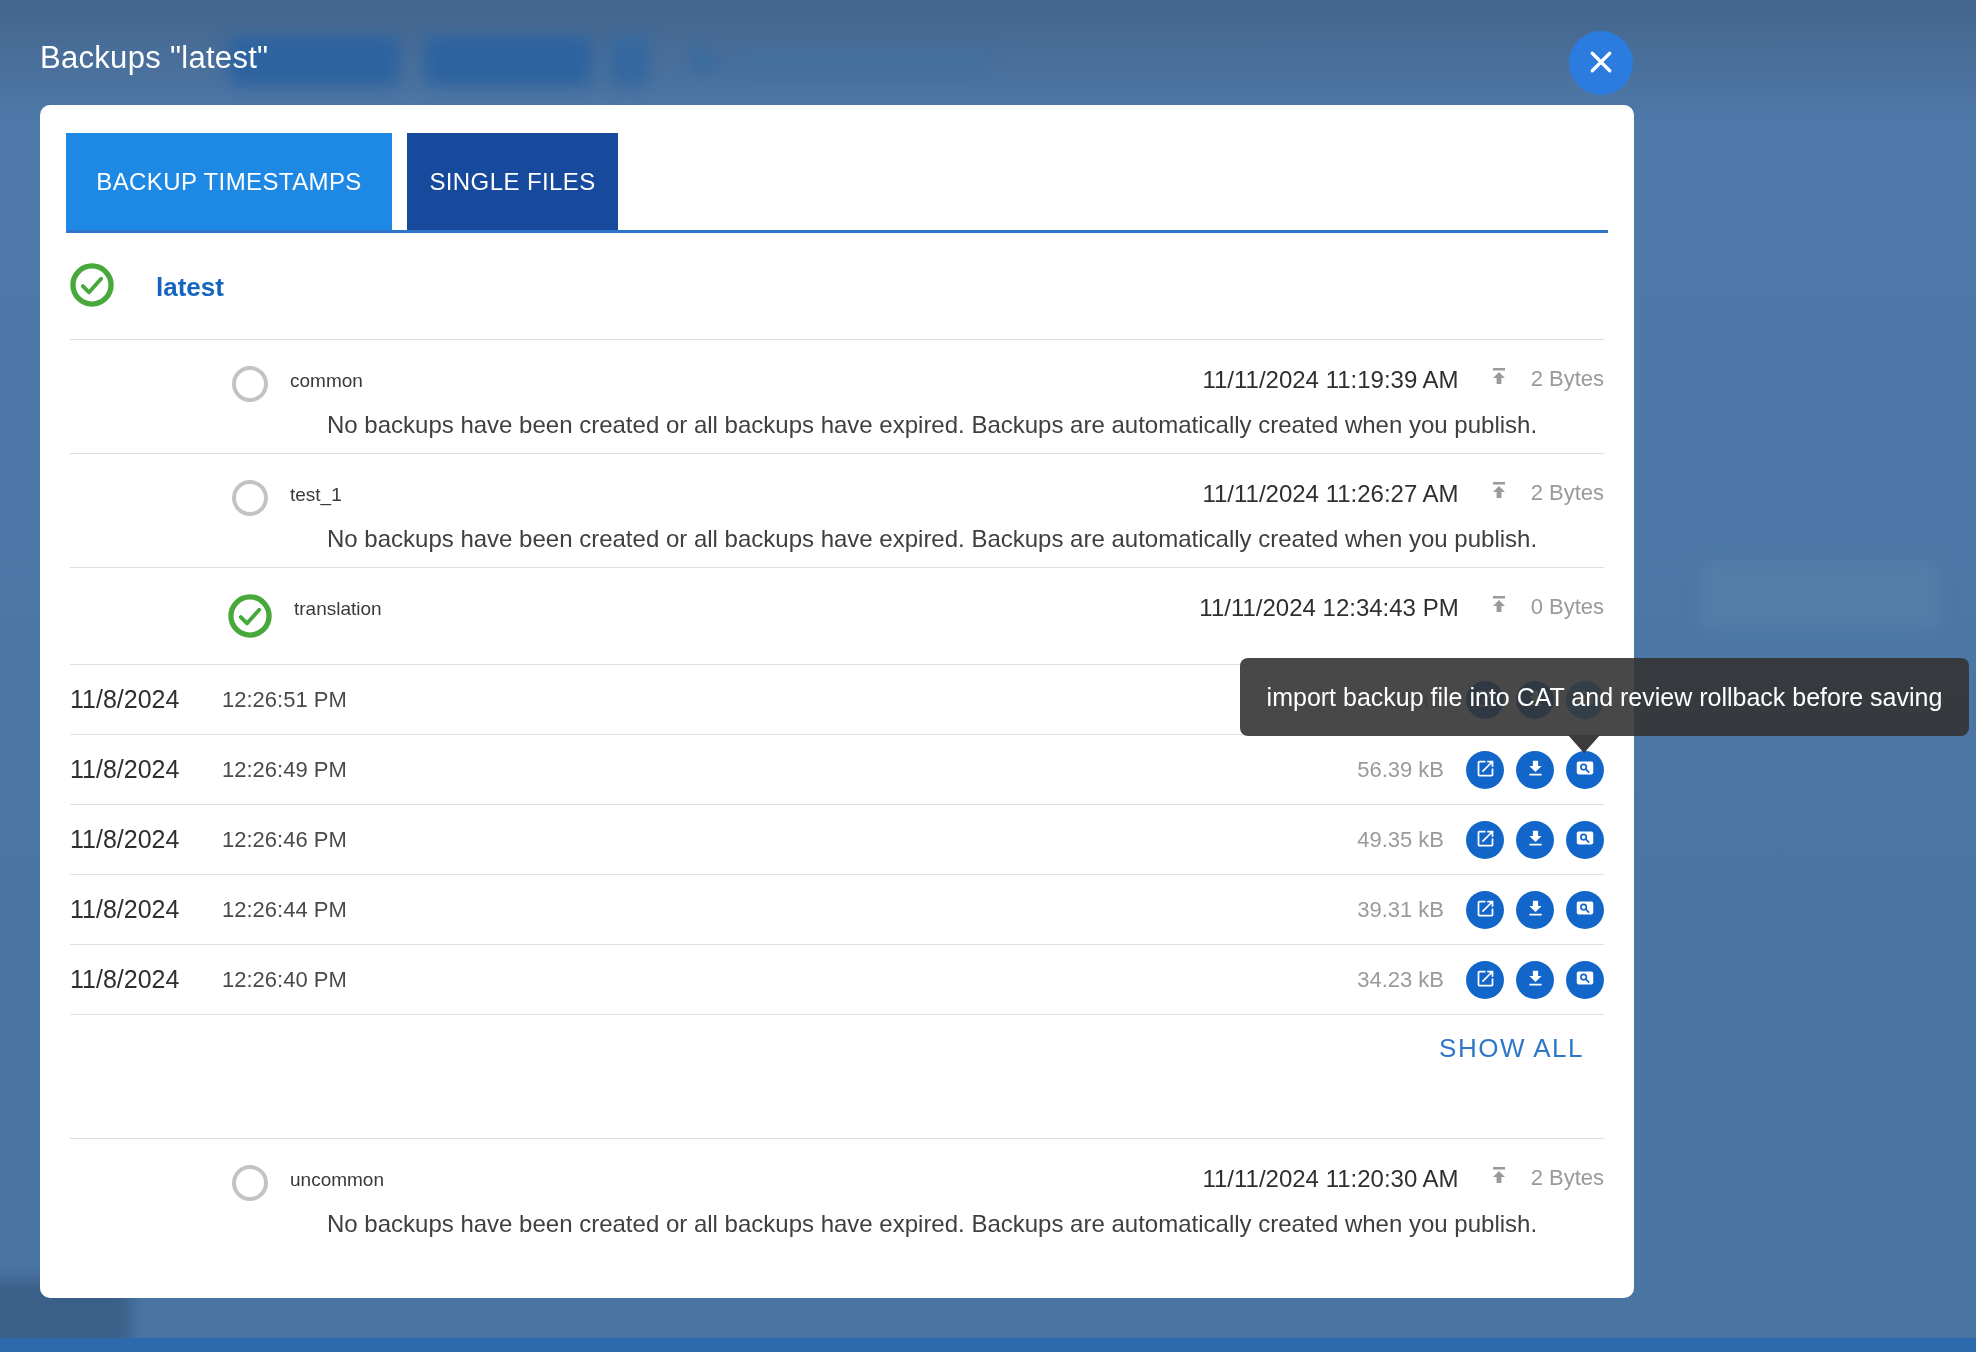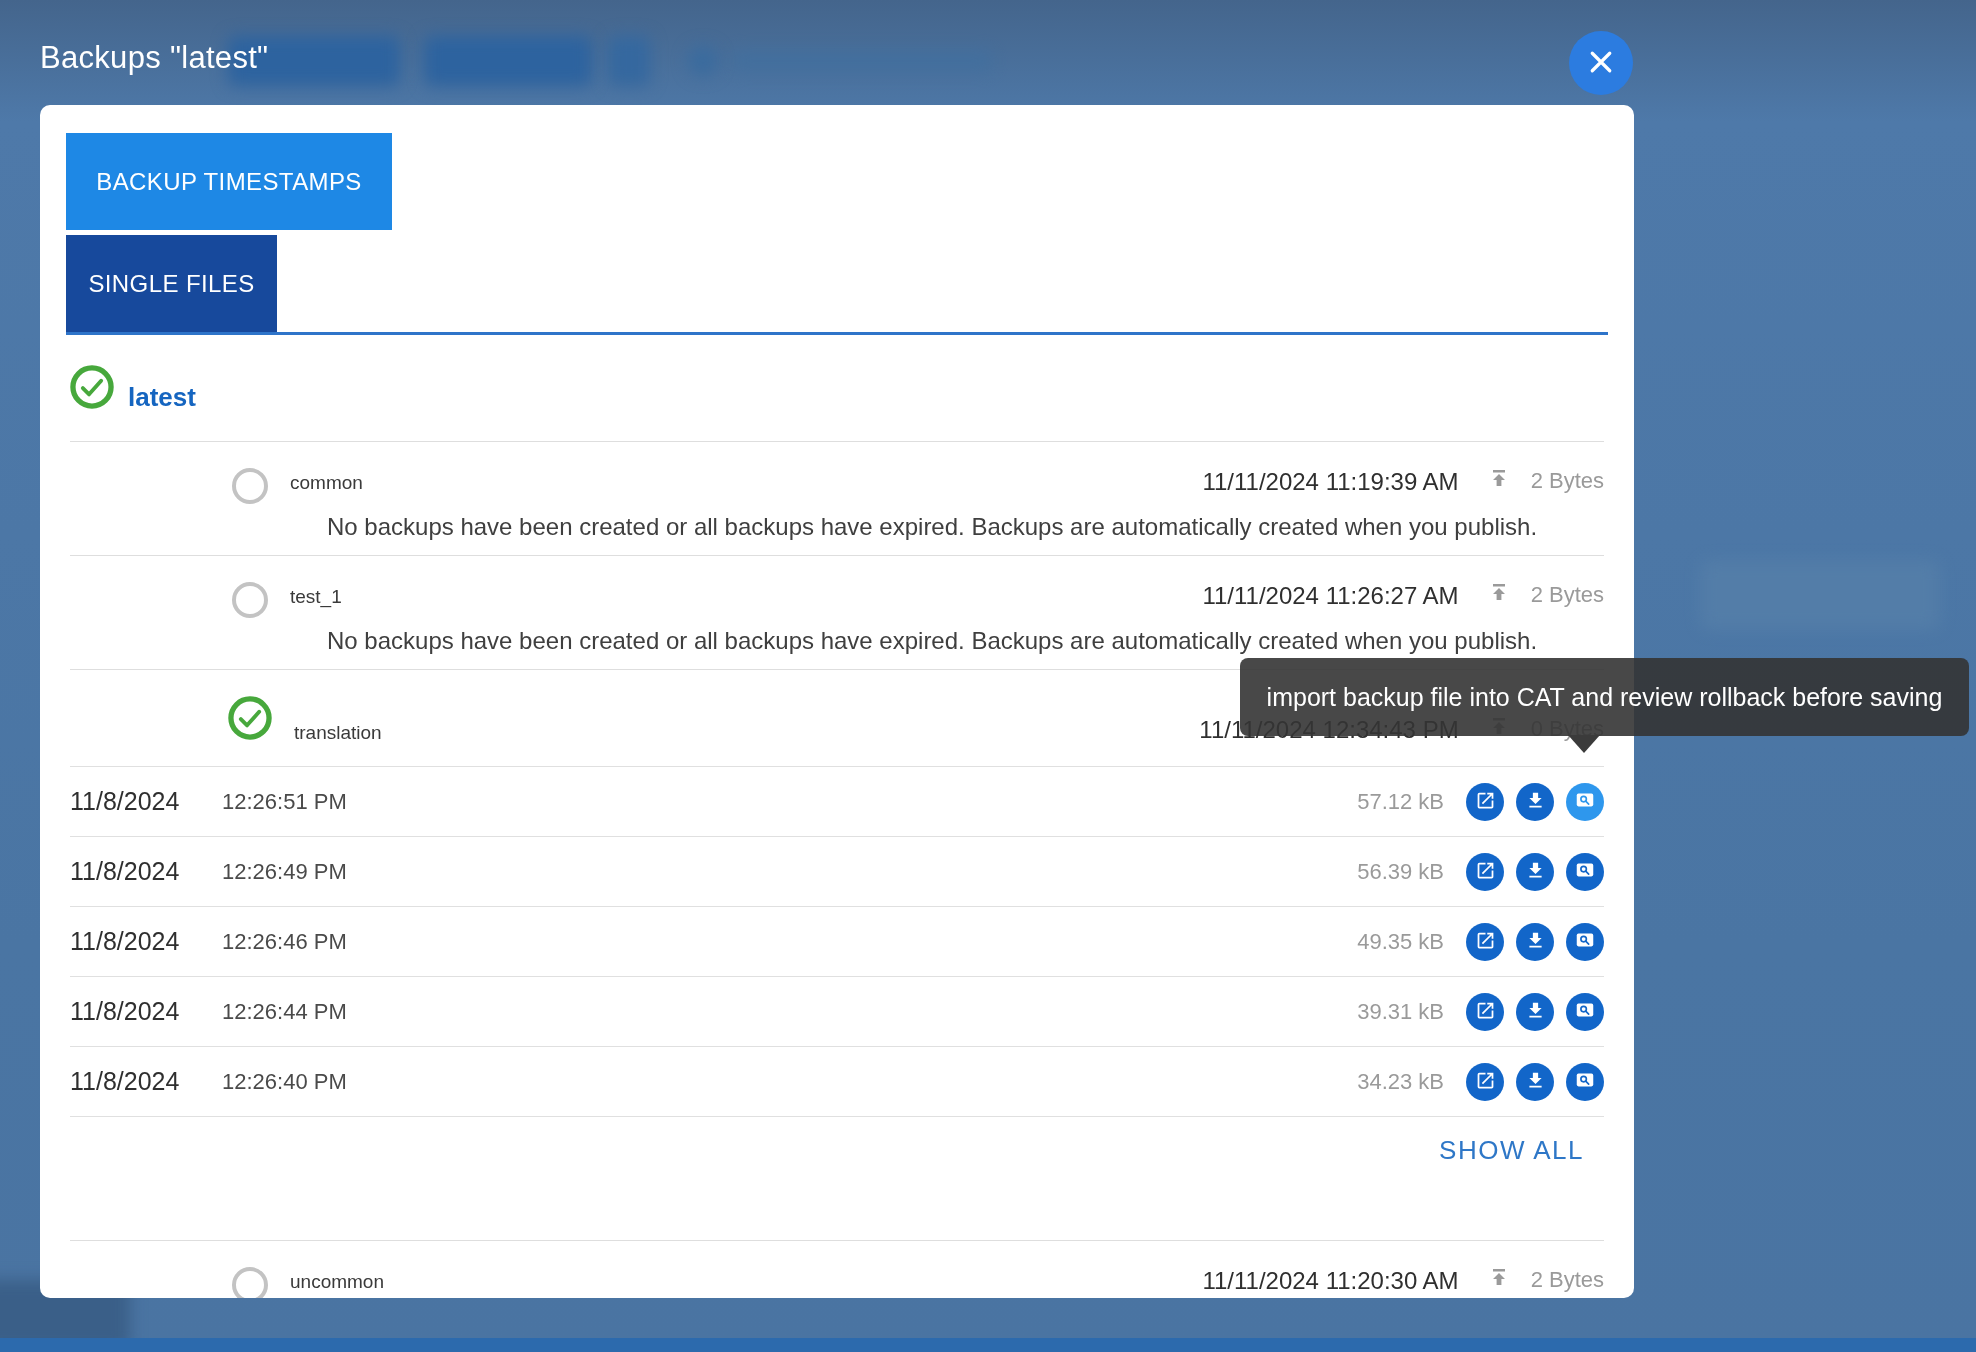--- a/index.html
+++ b/index.html
@@ -24,46 +24,46 @@
   .overlay-title { position:absolute; left:40px; top:40px; color:#ffffff;
     font-size:31px; font-weight:400; letter-spacing:.3px; }
   .close-btn { position:absolute; left:1569px; top:31px; width:64px; height:64px;
     border:none; border-radius:50%; background:#2c7ce0; cursor:pointer;
     display:flex; align-items:center; justify-content:center; z-index:30; }
 
   
   .modal { position:absolute; left:40px; top:105px; width:1594px; height:1193px;
     background:#ffffff; border-radius:10px; z-index:5; overflow:hidden; }
 
-  .tabs { margin:28px 26px 0 26px; border-bottom:3px solid #2e74c9; display:flex; gap:5px;flex-direction:column; }
+  .tabs { margin:28px 26px 0 26px; border-bottom:3px solid #2e74c9; display:flex; gap:15px; }
   .tab { height:97px; display:flex; align-items:center; justify-content:center;
     color:#ffffff; font-size:24px; letter-spacing:.4px; cursor:pointer; }
   .tab.active { background:#1e88e5; width:326px; }
   .tab.inactive { background:#17499c; width:211px; }
 
   .tree { padding:0 30px; }
   .divider { border-bottom:1px solid #dedede; }
 
   .row-main { display:flex; align-items:flex-start; }
   .row-meta { margin-left:auto; display:flex; align-items:flex-start; gap:30px; }
   .timestamp { font-size:24px; color:#2f2f2f; white-space:nowrap; }
   .size-group { display:flex; align-items:center; gap:22px; color:#9a9a9a;
     font-size:22px; white-space:nowrap; min-width:100px; justify-content:flex-end; }
 
-  .root-row { padding:30px 0 28px 0; display:flex; align-items:flex-end; }
+  .root-row { padding:30px 0 28px 0; display:flex; align-items:center;gap:28px; }
   .root-row .lbl { margin-left:14px; font-size:26px; font-weight:bold; color:#1565c0; }
 
   .locale-row { padding:16px 0 12px 0; margin-left:78px; display:flex; align-items:center; }
   .locale-txt { margin-left:18px; }
   .locale-txt .lbl { font-size:26px; font-weight:bold; color:#1565c0; }
   .locale-txt .sub { font-size:22px; color:#6f6f6f; margin-top:2px; }
 
   .file-row { padding:26px 0 14px 0; }
   .file-row .row-main { margin-left:162px; }
-  .file-row.checked .row-main { margin-left:158px;align-items:flex-end; }
+  .file-row.checked .row-main { margin-left:158px; }
   .file-name { margin-left:22px; font-size:19px; color:#3a3a3a; padding-top:4px; }
   .file-note { margin-left:257px; margin-top:9px; font-size:24px; color:#3f3f3f; }
 
   .circle-icon { width:36px; height:36px; border:4px solid #c3c3c3; border-radius:50%; flex:none; }
 
   
   .backup-list { margin-top:22px; border-top:1px solid #e0e0e0; }
   .backup-row { height:70px; display:flex; align-items:center; border-bottom:1px solid #e0e0e0; }
   .b-date { font-size:25px; color:#2f2f2f; width:120px; }
   .b-time { font-size:22px; color:#4a4a4a; margin-left:32px; }

